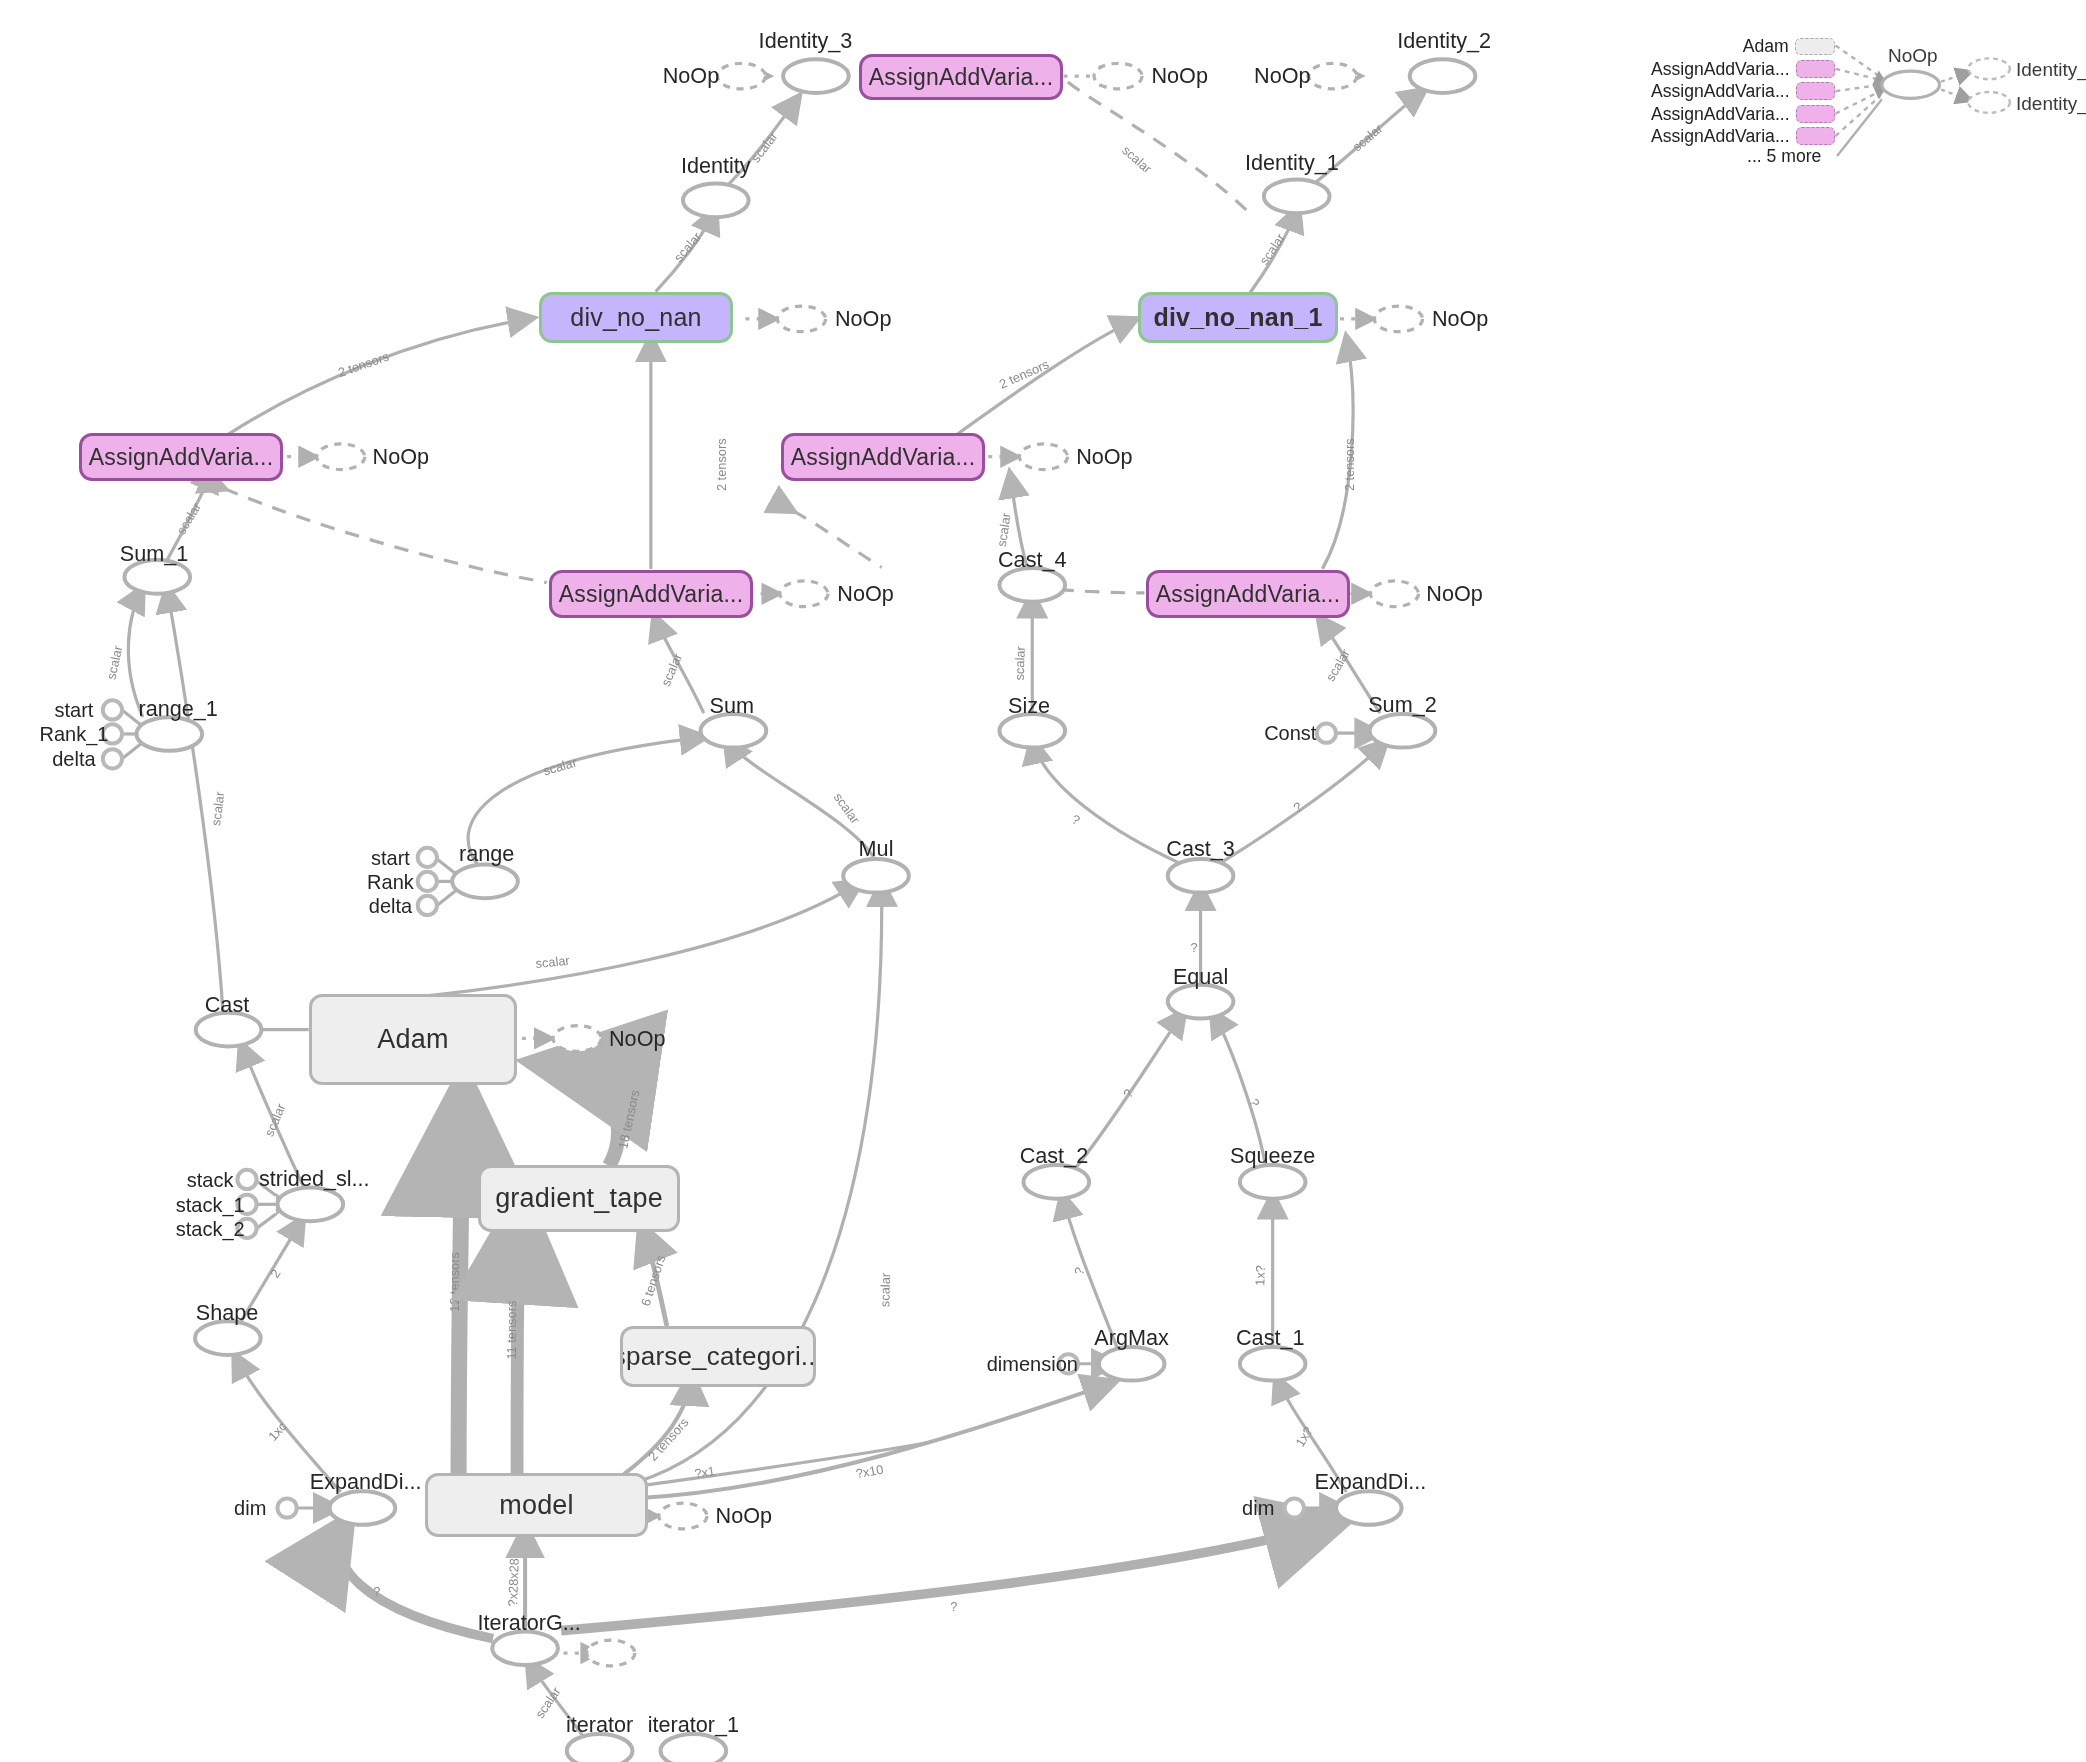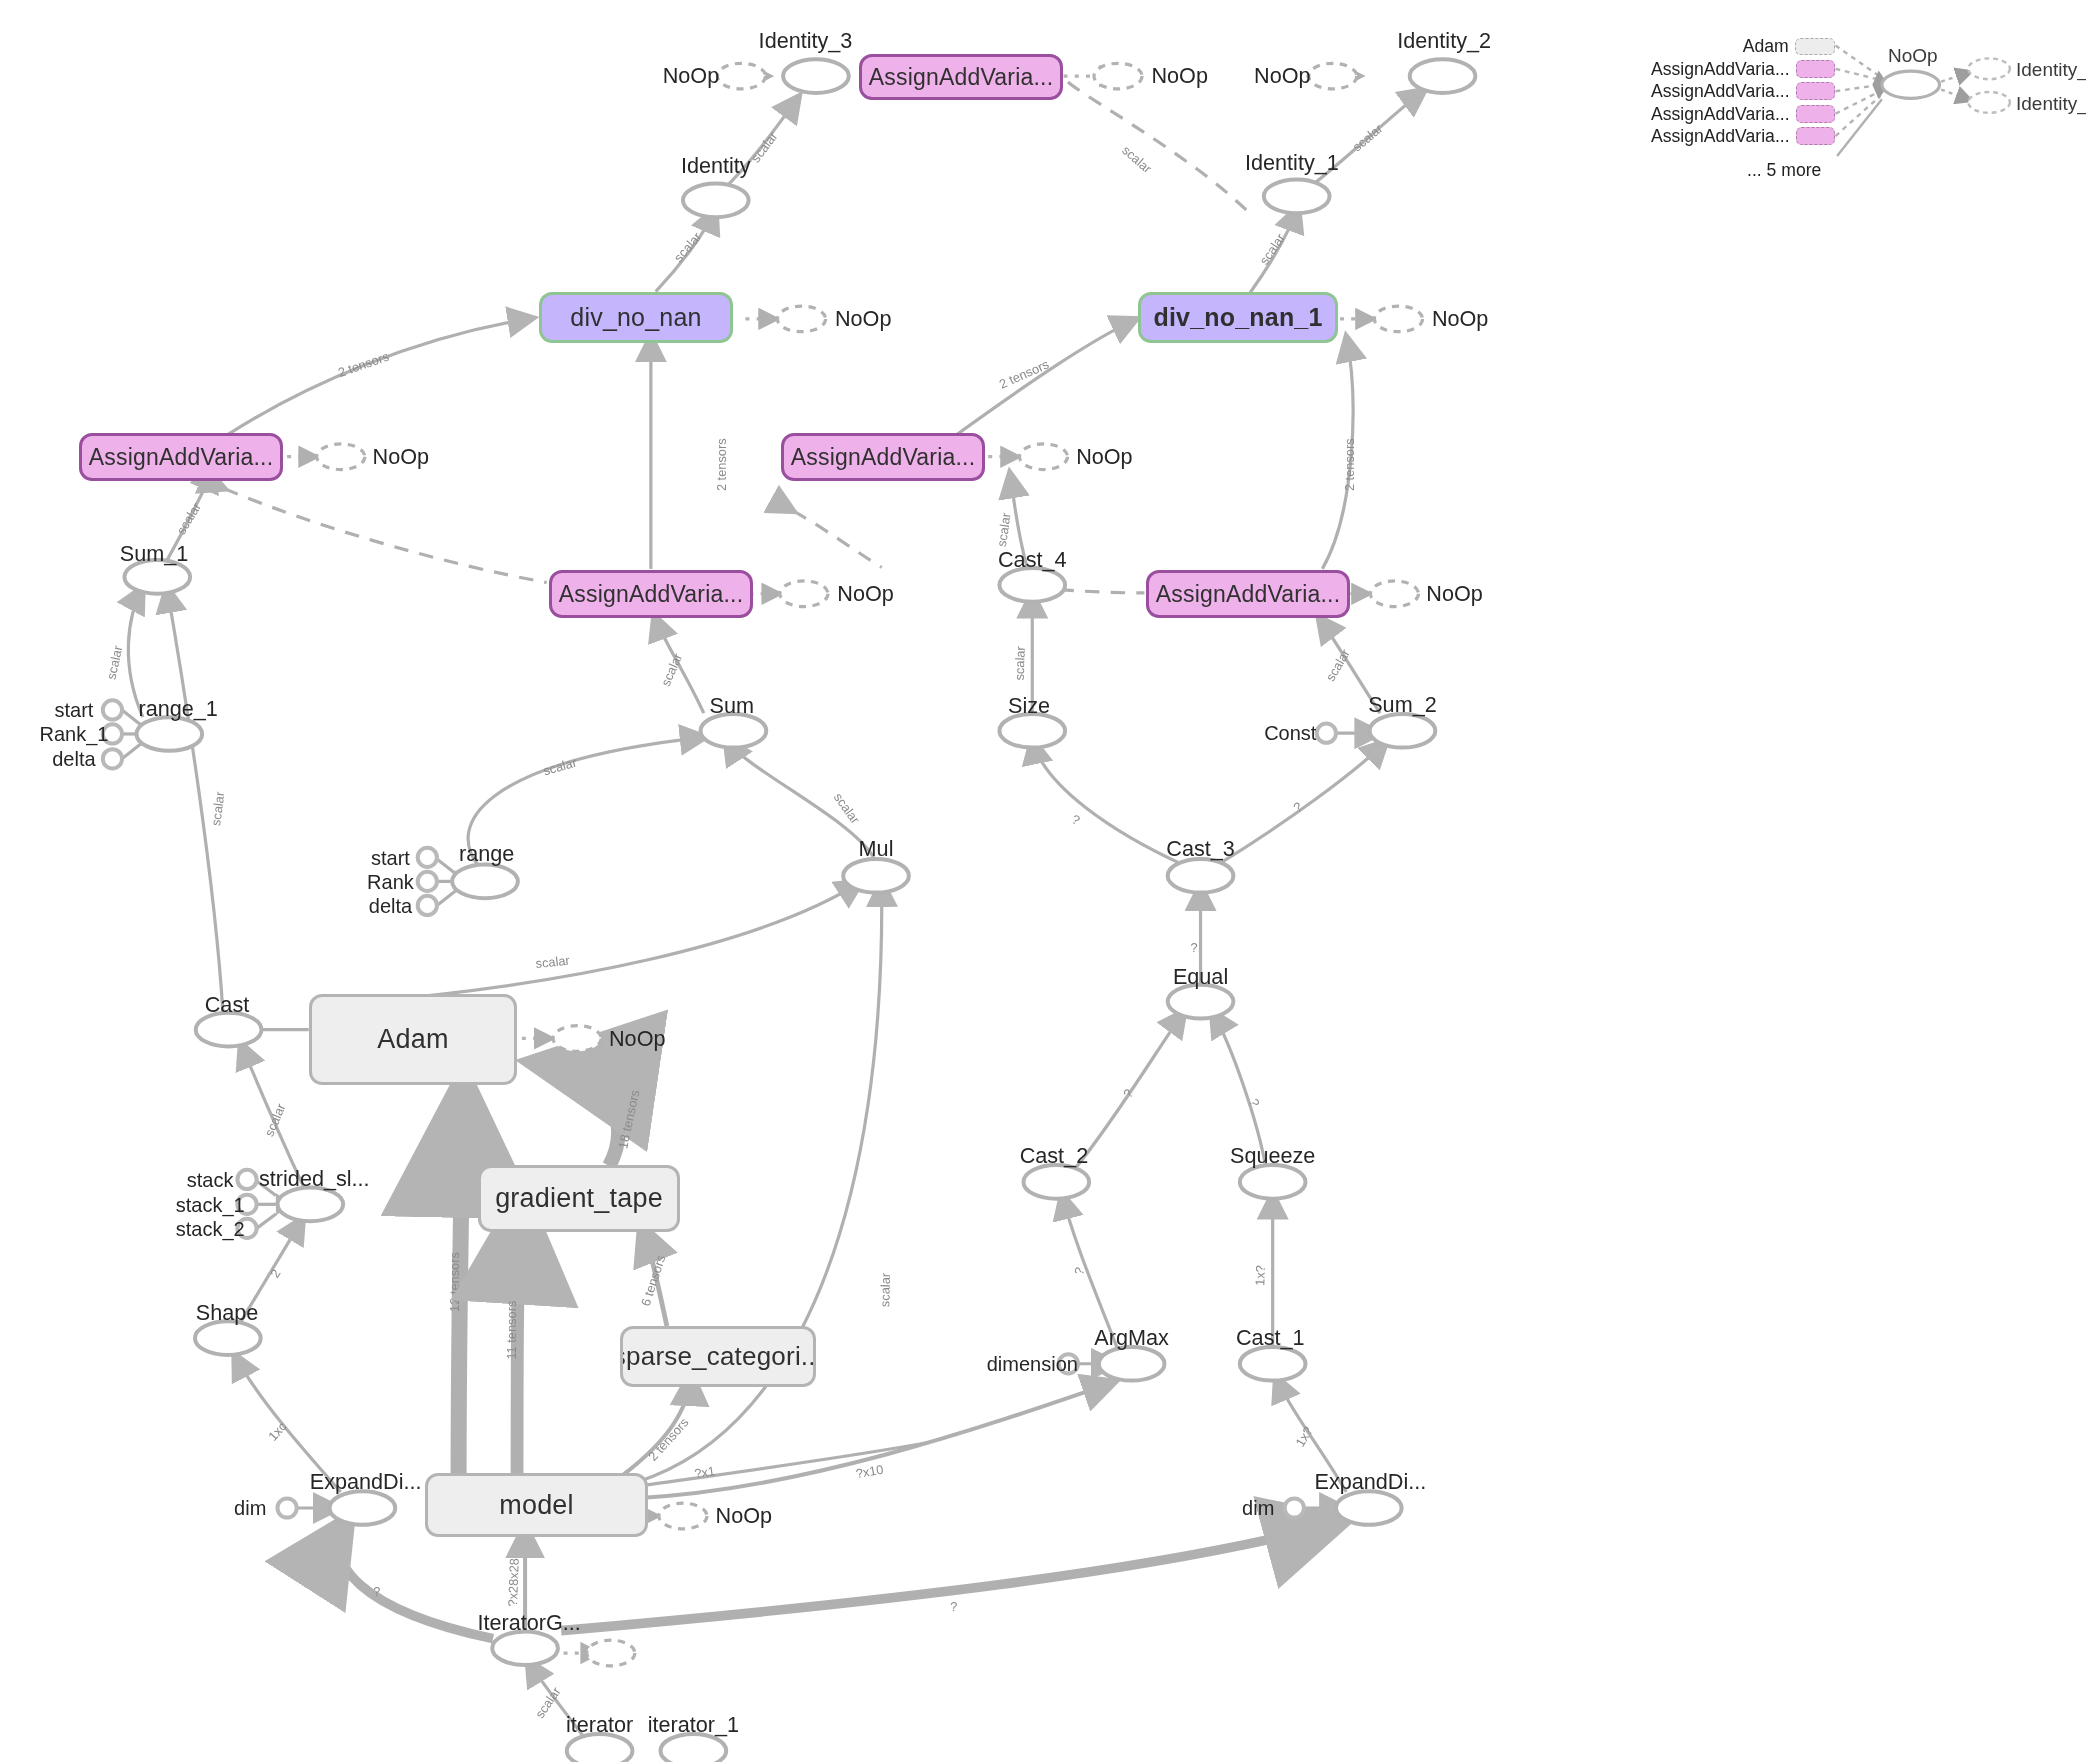--- a/index.html
+++ b/index.html
@@ -518,21 +518,21 @@
     </div>
     <div class="inset-row" style="left:8px; top:79px; width:184px; justify-content:flex-end;">
       <span class="inset-label">AssignAddVaria...</span>
       <span class="inset-chip chip-purple"></span>
     </div>
     <div class="inset-row" style="left:8px; top:101px; width:184px; justify-content:flex-end;">
       <span class="inset-label">AssignAddVaria...</span>
       <span class="inset-chip chip-purple"></span>
     </div>
 
-    <div class="inset-more" style="left:104px; top:136px;">... 5 more</div>
+    <div class="inset-more" style="left:104px; top:122px;">... 5 more</div>
 
     <div class="inset-text" style="left:245px; top:21px;">NoOp</div>
 
     <div class="inset-text" style="left:373px; top:35px;">Identity_2</div>
 
     <div class="inset-text" style="left:373px; top:69px;">Identity_3</div>
   </div>
 
 </div>
 

